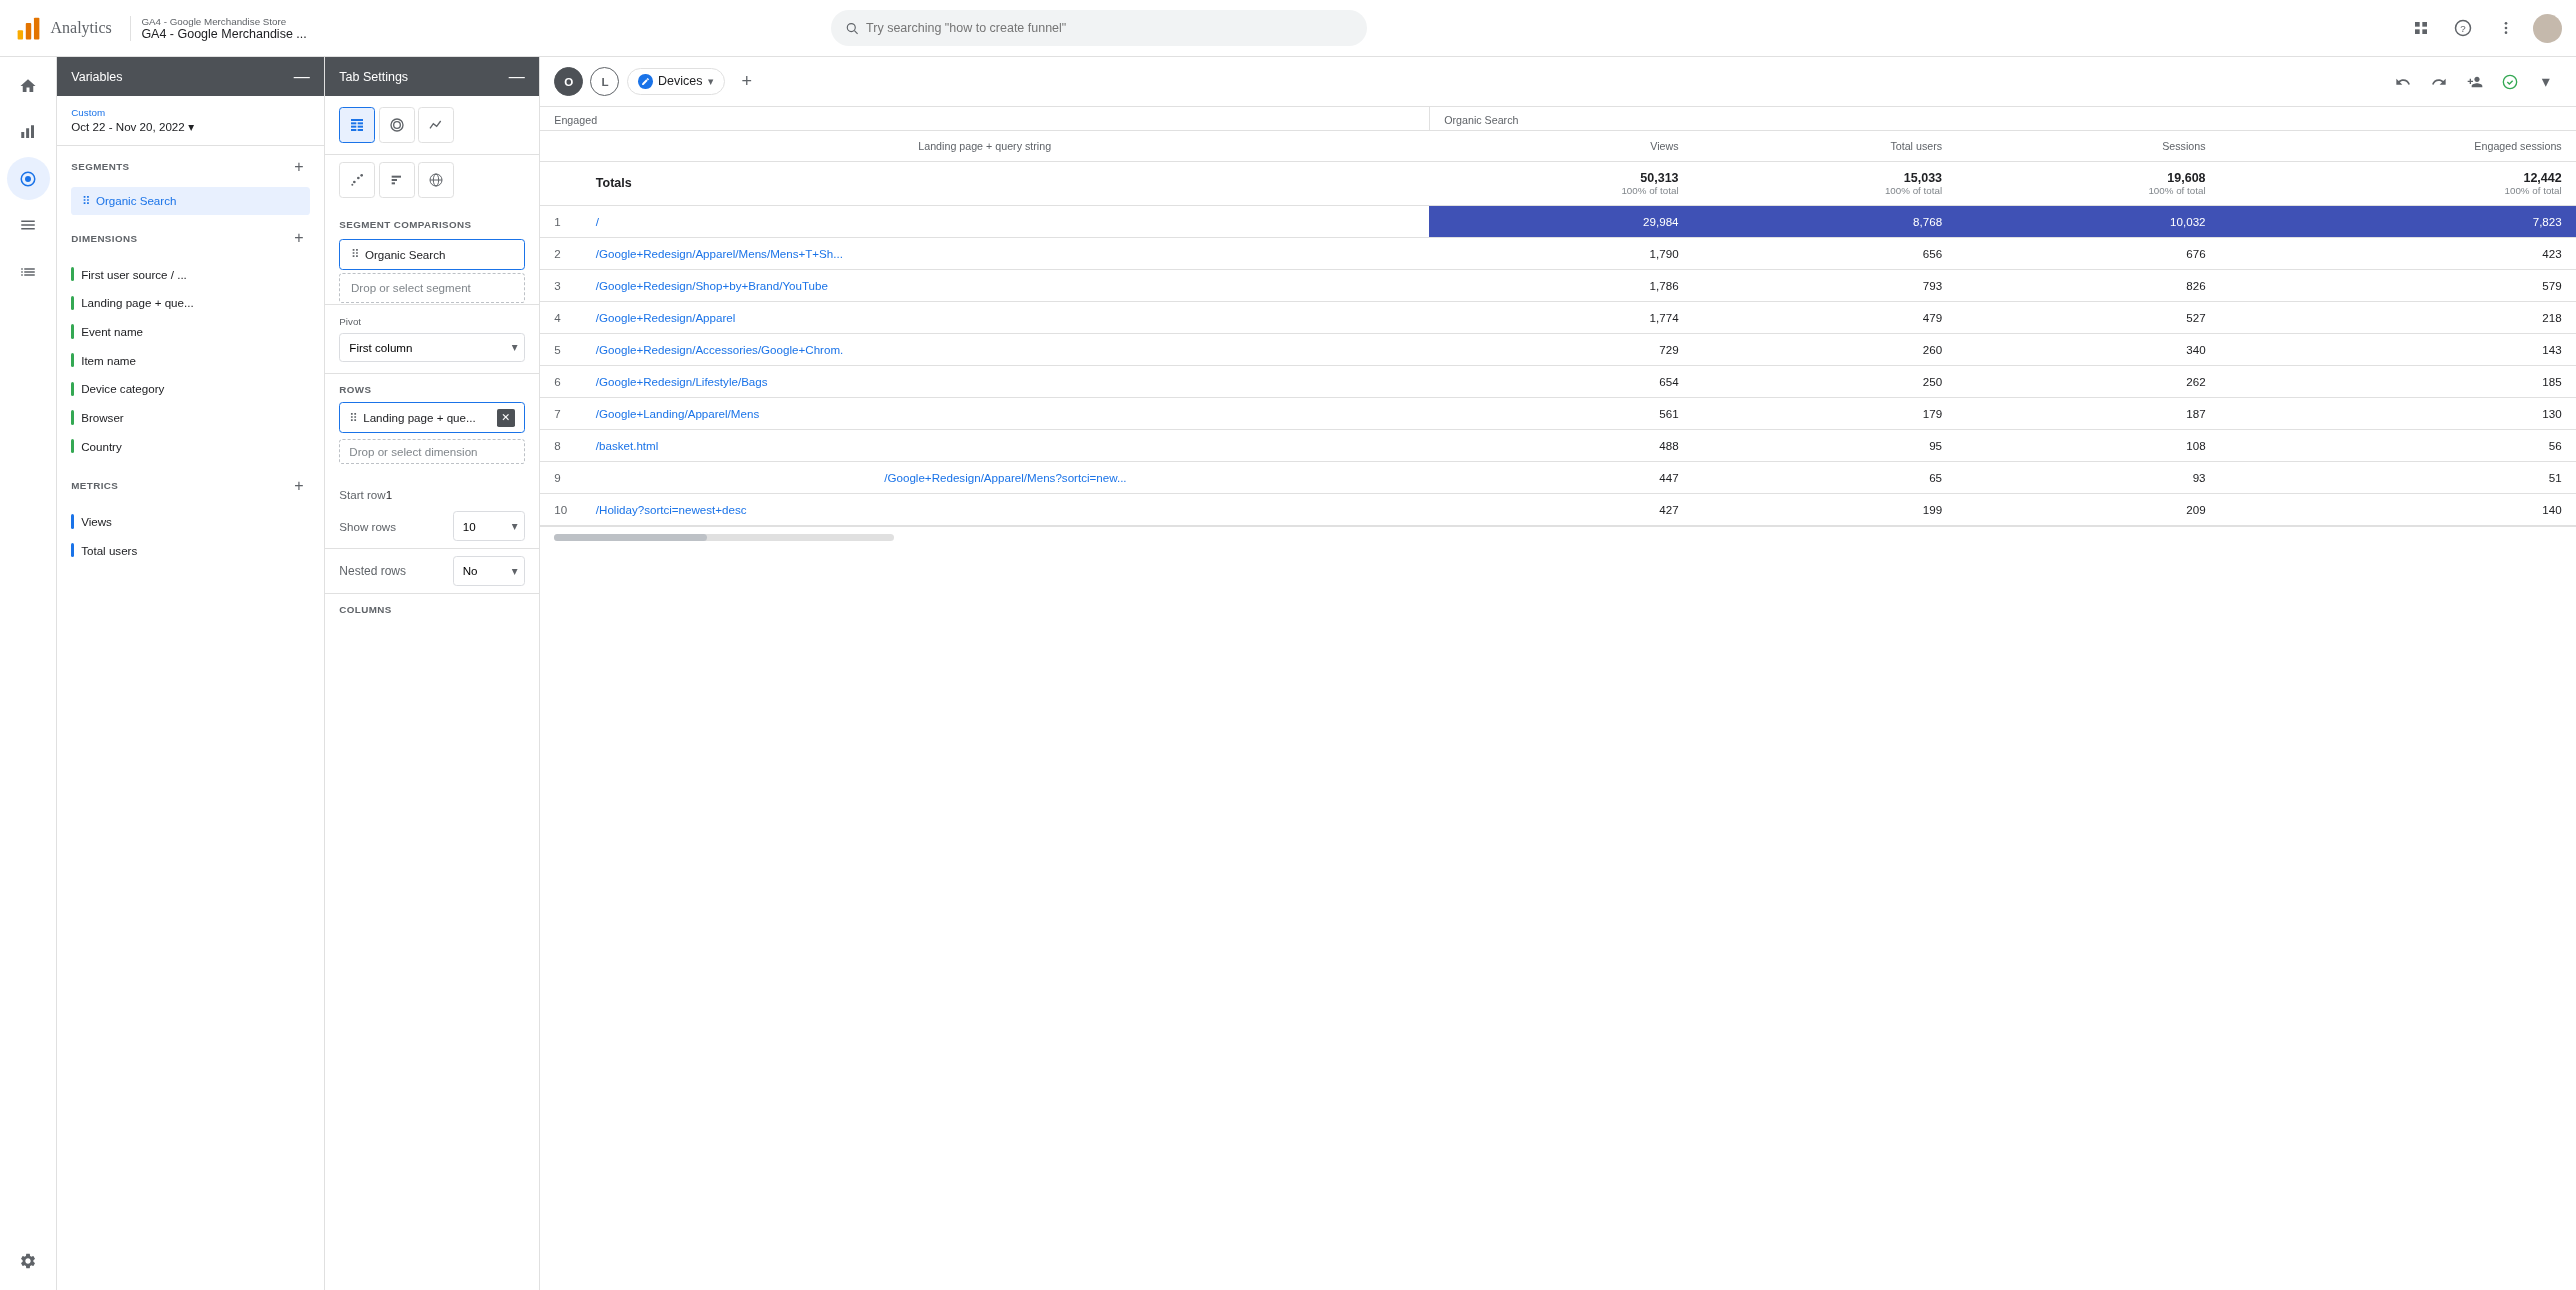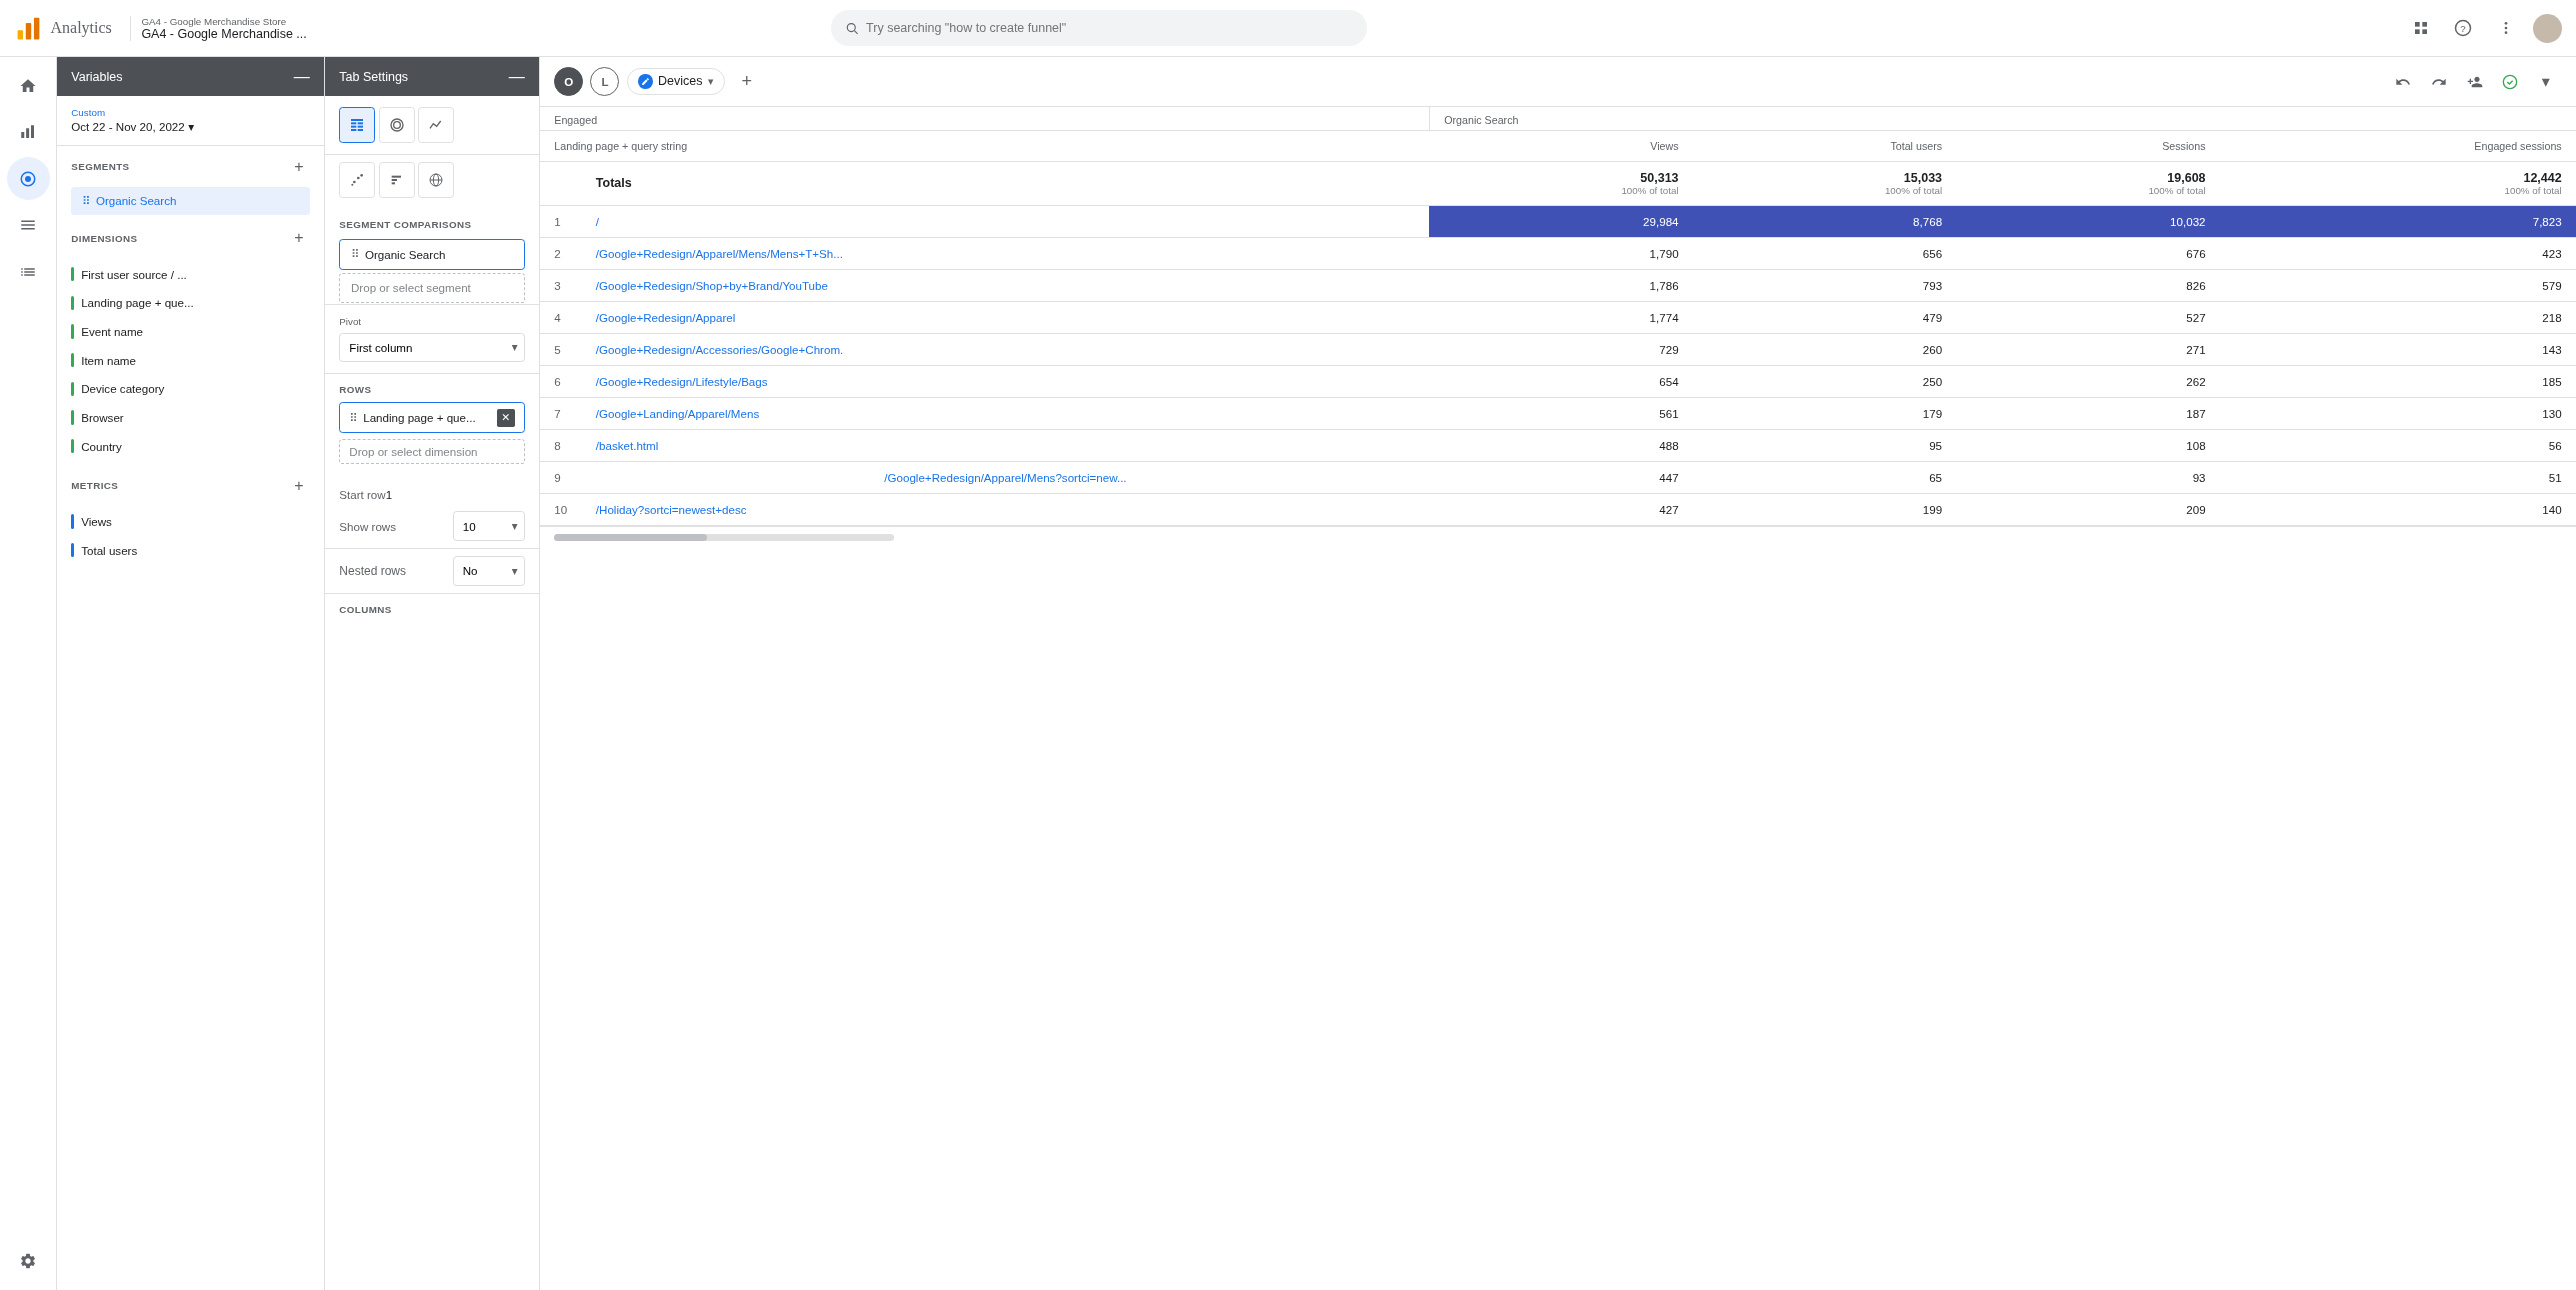--- a/index.html
+++ b/index.html
@@ -529,21 +529,21 @@
         <thead>
           <tr class="thead-segment-row">
             <th colspan="2" class="segment-label-col">
               <span style="font-size:10.7px;color:#5f6368;font-weight:500;">Engaged</span>
             </th>
             <th colspan="4" class="segment-col-header">
               <span>Organic Search</span>
             </th>
           </tr>
           <tr>
-            <th class="page-col" colspan="2" style="text-align:left;">
+            <th class="page-col" colspan="2" style="text-align:center;">
               <span style="font-size:10.7px;color:#5f6368;">Landing page + query string</span>
             </th>
             <th style="cursor:pointer;">
               <span>Views</span>
             </th>
             <th style="cursor:pointer;">
               <span>Total users</span>
             </th>
             <th style="cursor:pointer;">
               <span>Sessions</span>
@@ -607,21 +607,21 @@
               <td>1,774</td>
               <td>479</td>
               <td>527</td>
               <td>218</td>
             </tr>
             <tr>
               <td>5</td>
               <td style="max-width: 322px; overflow: hidden; text-overflow: ellipsis; color: rgb(26, 115, 232); cursor: pointer;">/Google+Redesign/Accessories/Google+Chrom.</td>
               <td>729</td>
               <td>260</td>
-              <td>271</td>
+              <td>340</td>
               <td>143</td>
             </tr>
             <tr>
               <td>6</td>
               <td style="max-width: 322px; overflow: hidden; text-overflow: ellipsis; color: rgb(26, 115, 232); cursor: pointer;">/Google+Redesign/Lifestyle/Bags</td>
               <td>654</td>
               <td>250</td>
               <td>262</td>
               <td>185</td>
             </tr>

